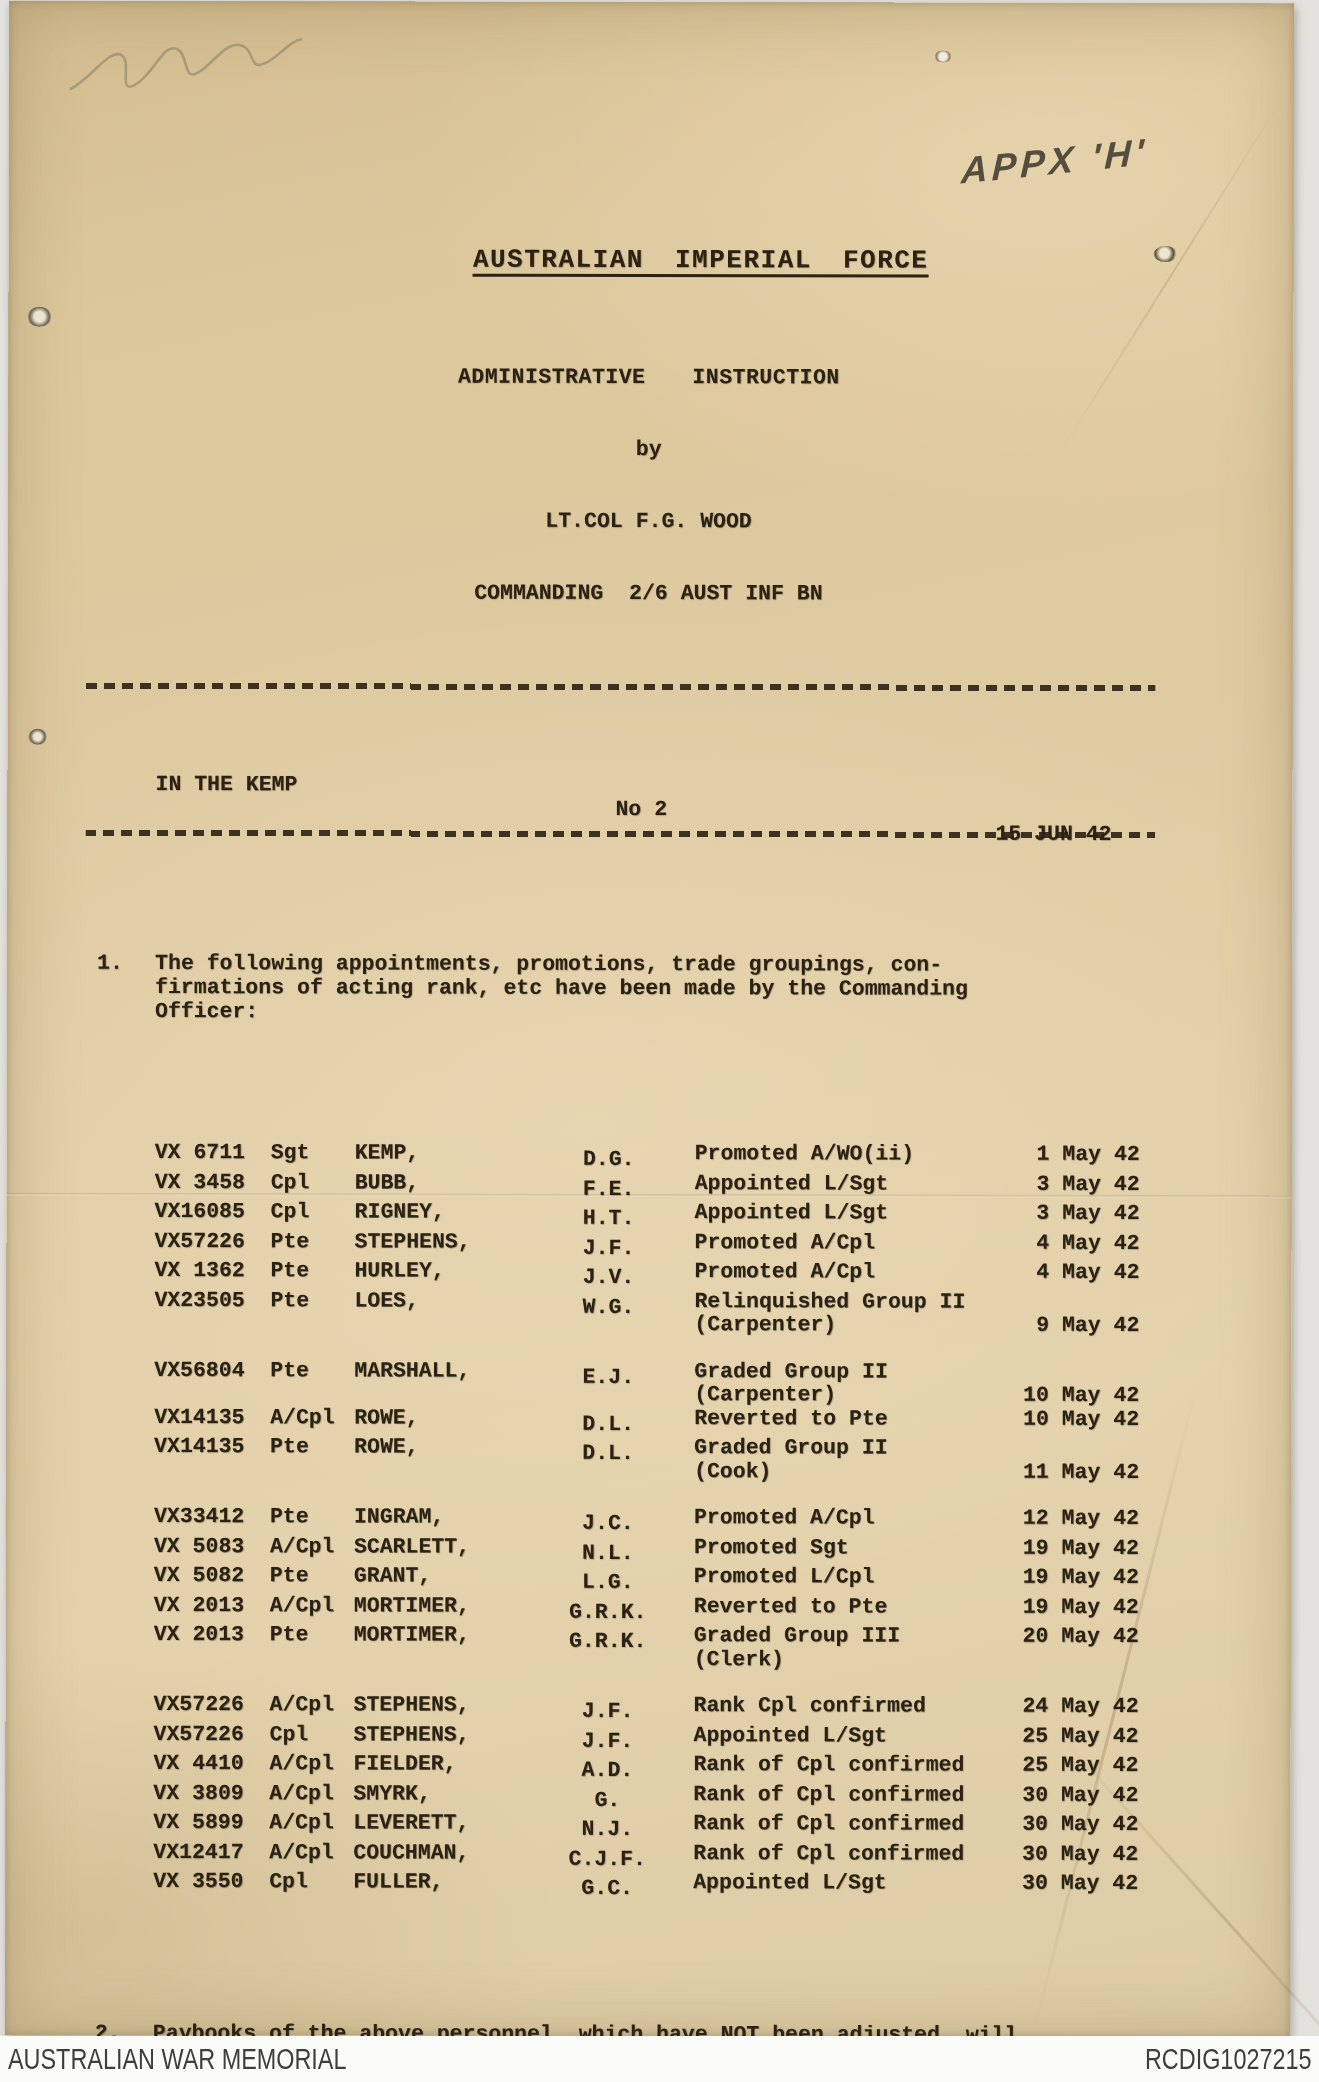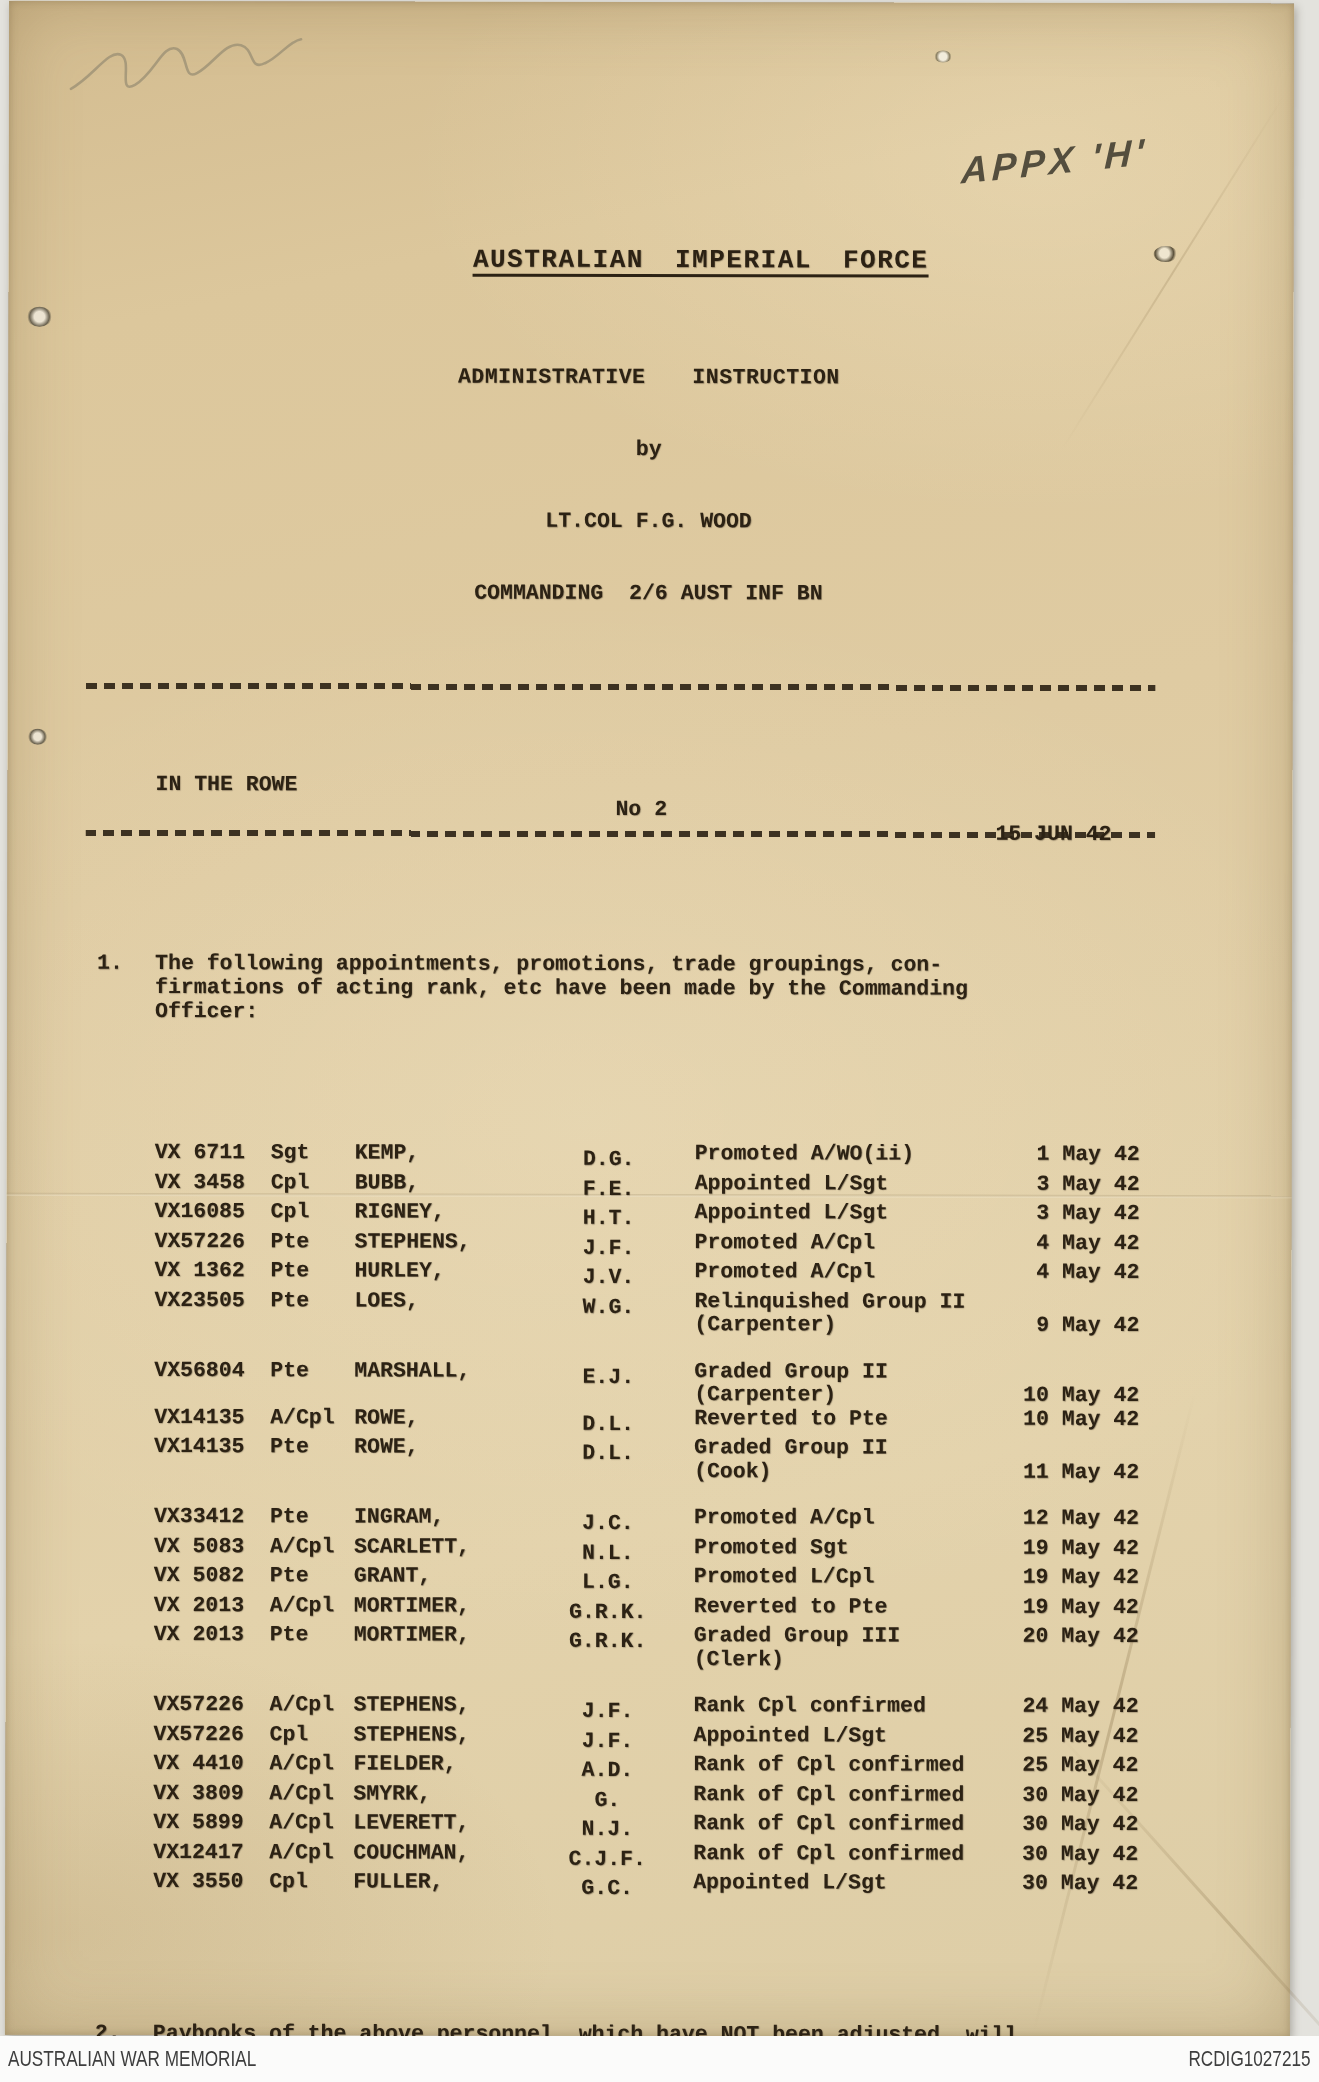--- a/index.html
+++ b/index.html
@@ -81,21 +81,21 @@
     font-family:"Liberation Sans",sans-serif;font-style:italic;font-weight:600;
     font-size:37px;color:#544e3e;letter-spacing:4px;
     transform:rotate(-6deg) skewX(-8deg);white-space:pre;
   }
   .scribble{position:absolute;left:48px;top:14px;opacity:.75;}
 
   
   .footer{
     position:absolute;left:0;right:0;bottom:0;height:46px;background:#fbfbfa;
     display:flex;align-items:center;justify-content:space-between;
-    font-family:"Liberation Sans",sans-serif;color:#3e3e3e;font-size:22px;font-weight:400;
+    font-family:"Liberation Sans",sans-serif;color:#3e3e3e;font-size:30px;font-weight:400;
   }
   .footer .f-left{transform:scaleX(.78);transform-origin:left center;margin-left:8px;letter-spacing:0;}
   .footer .f-right{transform:scaleX(.78);transform-origin:right center;margin-right:8px;}
 </style>
 </head>
 <body>
 
 <div class="stage">
   <div class="paper">
 
@@ -119,21 +119,21 @@
       <div class="titlewrap">
         <span class="title">AUSTRALIAN IMPERIAL FORCE</span>
       </div>
       <div class="center subtitle">ADMINISTRATIVE  INSTRUCTION</div>
       <div class="center">by</div>
       <div class="center">LT.COL F.G. WOOD</div>
       <div class="center">COMMANDING  2/6 AUST INF BN</div>
 
       <div class="dashes"></div>
       <div class="fieldrow">
-        <span class="place">IN THE ROWE</span>
+        <span class="place">IN THE KEMP</span>
         <span class="num">No 2</span>
         <span class="date">15 JUN 42</span>
       </div>
       <div class="dashes"></div>
 
       <div class="para" style="margin-top:38px;">
         <span class="pnum">1.</span>
         <span class="ptext">The following appointments, promotions, trade groupings, con-
 firmations of acting rank, etc have been made by the Commanding
 Officer:</span>

